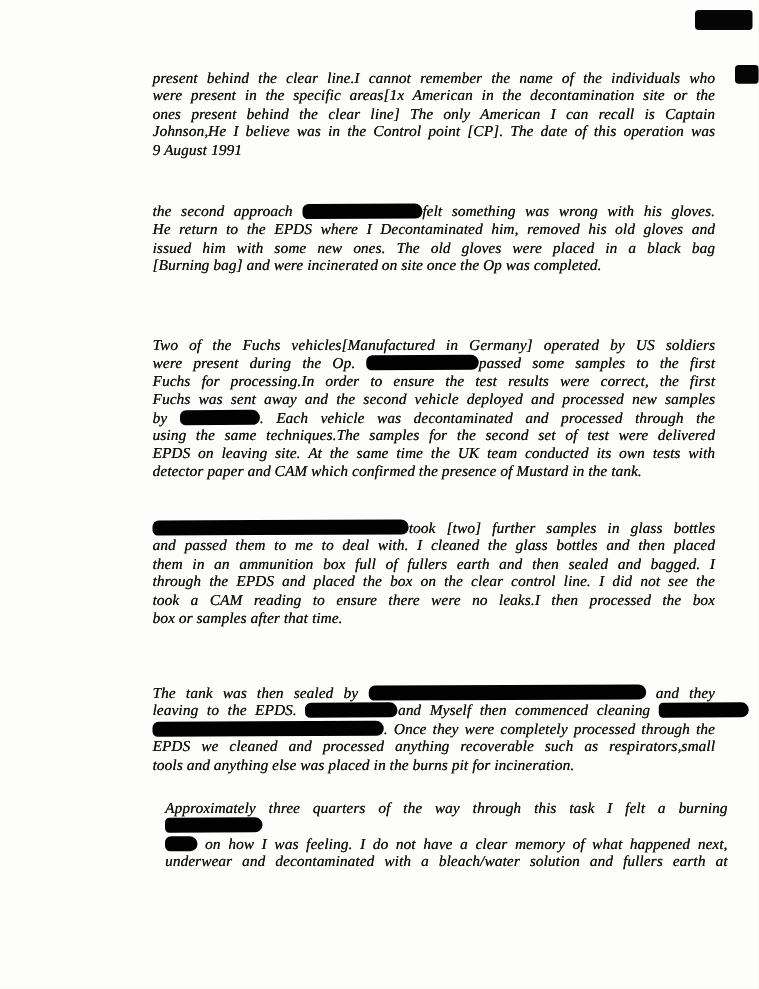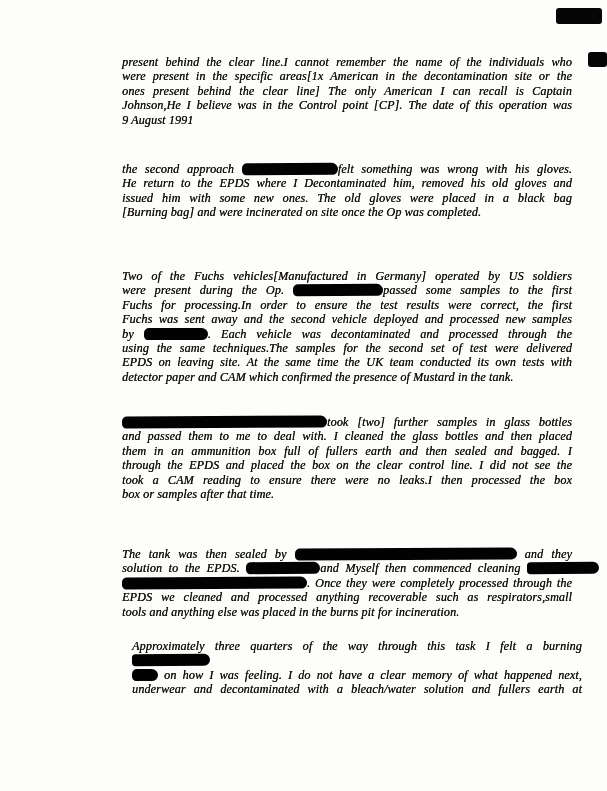--- a/index.html
+++ b/index.html
@@ -89,21 +89,21 @@
       <div class="par" style="top: 415px;">
         <div class="line"><span class="bar" style="width: 205px;"></span><span>took [two] further samples in glass bottles</span></div>
         <div class="line"><span>and passed them to me to deal with. I cleaned the glass bottles and then placed</span></div>
         <div class="line"><span>them in an ammunition box full of fullers earth and then sealed and bagged. I</span></div>
         <div class="line"><span>through the EPDS and placed the box on the clear control line. I did not see the</span></div>
         <div class="line"><span>took a CAM reading to ensure there were no leaks.I then processed the box</span></div>
         <div class="line nolast"><span>box or samples after that time.</span></div>
       </div>
       <div class="par" style="top: 547px;">
         <div class="line"><span>The tank was then sealed by </span><span class="bar" style="width: 222px;"></span><span> and they</span></div>
-        <div class="line"><span>solution to the EPDS. </span><span class="bar" style="width: 74px;"></span><span>and Myself then commenced cleaning </span><span class="bar overhang" style="width: 72px;"></span></div>
+        <div class="line"><span>leaving to the EPDS. </span><span class="bar" style="width: 74px;"></span><span>and Myself then commenced cleaning </span><span class="bar overhang" style="width: 72px;"></span></div>
         <div class="line"><span class="bar" style="width: 185px;"></span><span>. Once they were completely processed through the</span></div>
         <div class="line"><span>EPDS we cleaned and processed anything recoverable such as respirators,small</span></div>
         <div class="line nolast"><span>tools and anything else was placed in the burns pit for incineration.</span></div>
       </div>
       <div class="par" style="top: 639px; margin-left: 10px;">
         <div class="line"><span>Approximately three quarters of the way through this task I felt a burning</span></div>
         <div class="line"><span class="bar overhang" style="width: 78px;"></span></div>
         <div class="line"><span class="bar" style="width: 26px;"></span><span> on how I was feeling. I do not have a clear memory of what happened next,</span></div>
         <div class="line"><span>underwear and decontaminated with a bleach/water solution and fullers earth at</span></div>
       </div>

